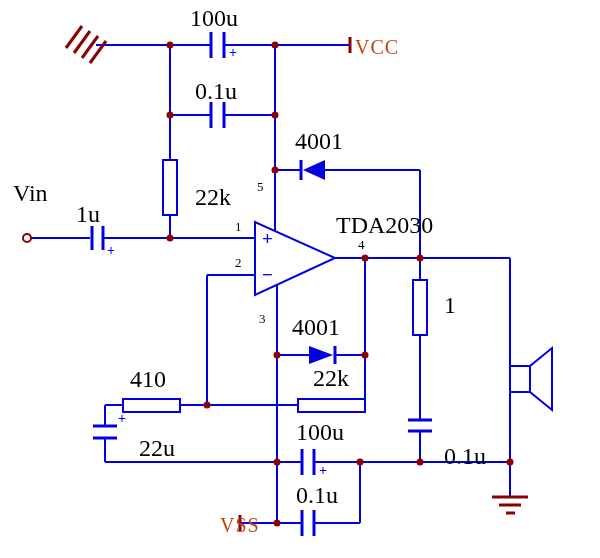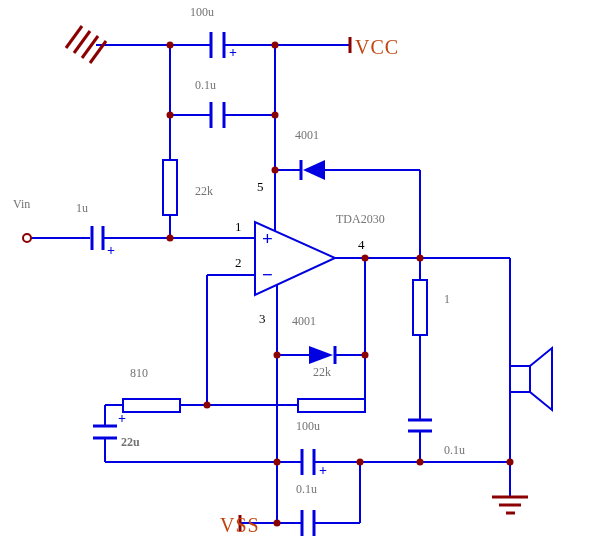--- a/index.html
+++ b/index.html
@@ -1,21 +1,21 @@
 <!DOCTYPE html>
 <html><head>
 <meta charset="utf-8">
 <style>
   html,body{margin:0;padding:0;background:#ffffff;}
   .schematic{
     position:relative;width:600px;height:558px;background:#ffffff;
     font-family:"Liberation Serif", serif;overflow:hidden;
   }
   .schematic svg{position:absolute;left:0;top:0;}
-  .lbl{position:absolute;color:#737373;font-size:12px;line-height:1;white-space:nowrap;}
+  .lbl{position:absolute;color:#000000;font-size:24px;line-height:1;white-space:nowrap;}
   .pin{position:absolute;color:#000000;font-size:13px;line-height:1;}
   .pwr{position:absolute;color:#c2410c;font-size:20px;line-height:1;letter-spacing:1px;}
   .plus{position:absolute;color:#0000E0;font-size:14px;font-weight:bold;line-height:1;}
   .opsign{position:absolute;color:#0000E0;font-size:19px;font-weight:bold;line-height:1;}
 </style>
 </head>
 <body>
 
 <div class="schematic">
 
@@ -136,30 +136,30 @@
     </g>
   </svg>
 
   <div class="lbl" style="left:190px;top:6px;">100u</div>
   <div class="plus" style="left:229px;top:46px;">+</div>
   <div class="lbl" style="left:195px;top:79px;">0.1u</div>
   <div class="lbl" style="left:195px;top:185px;">22k</div>
   <div class="lbl" style="left:295px;top:129px;">4001</div>
   <div class="lbl" style="left:336px;top:213px;">TDA2030</div>
 
-  <div class="lbl" style="left:13px;top:198px;text-align:right;">Vin</div>
+  <div class="lbl" style="left:13px;top:181px;text-align:right;">Vin</div>
   <div class="lbl" style="left:76px;top:202px;">1u</div>
   <div class="plus" style="left:107px;top:244px;">+</div>
 
-  <div class="lbl" style="left:130px;top:367px;">810</div>
+  <div class="lbl" style="left:130px;top:367px;">410</div>
   <div class="lbl" style="left:292px;top:315px;">4001</div>
   <div class="lbl" style="left:313px;top:366px;">22k</div>
 
   <div class="plus" style="left:118px;top:412px;">+</div>
-  <div class="lbl" style="left:121px;top:436px;font-weight:bold;">22u</div>
+  <div class="lbl" style="left:139px;top:436px;">22u</div>
 
   <div class="lbl" style="left:296px;top:420px;">100u</div>
   <div class="plus" style="left:319px;top:464px;">+</div>
   <div class="lbl" style="left:296px;top:483px;">0.1u</div>
 
   <div class="lbl" style="left:444px;top:293px;">1</div>
   <div class="lbl" style="left:444px;top:444px;">0.1u</div>
 
   <div class="pwr" style="left:355px;top:37px;">VCC</div>
   <div class="pwr" style="left:220px;top:515px;">VSS</div>

